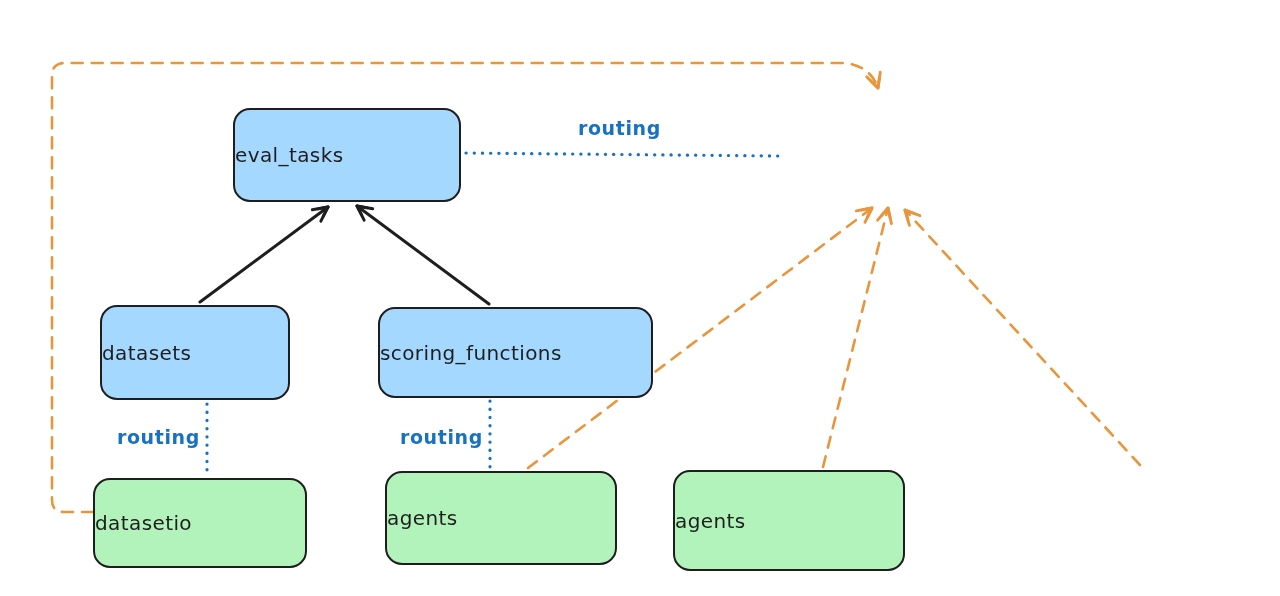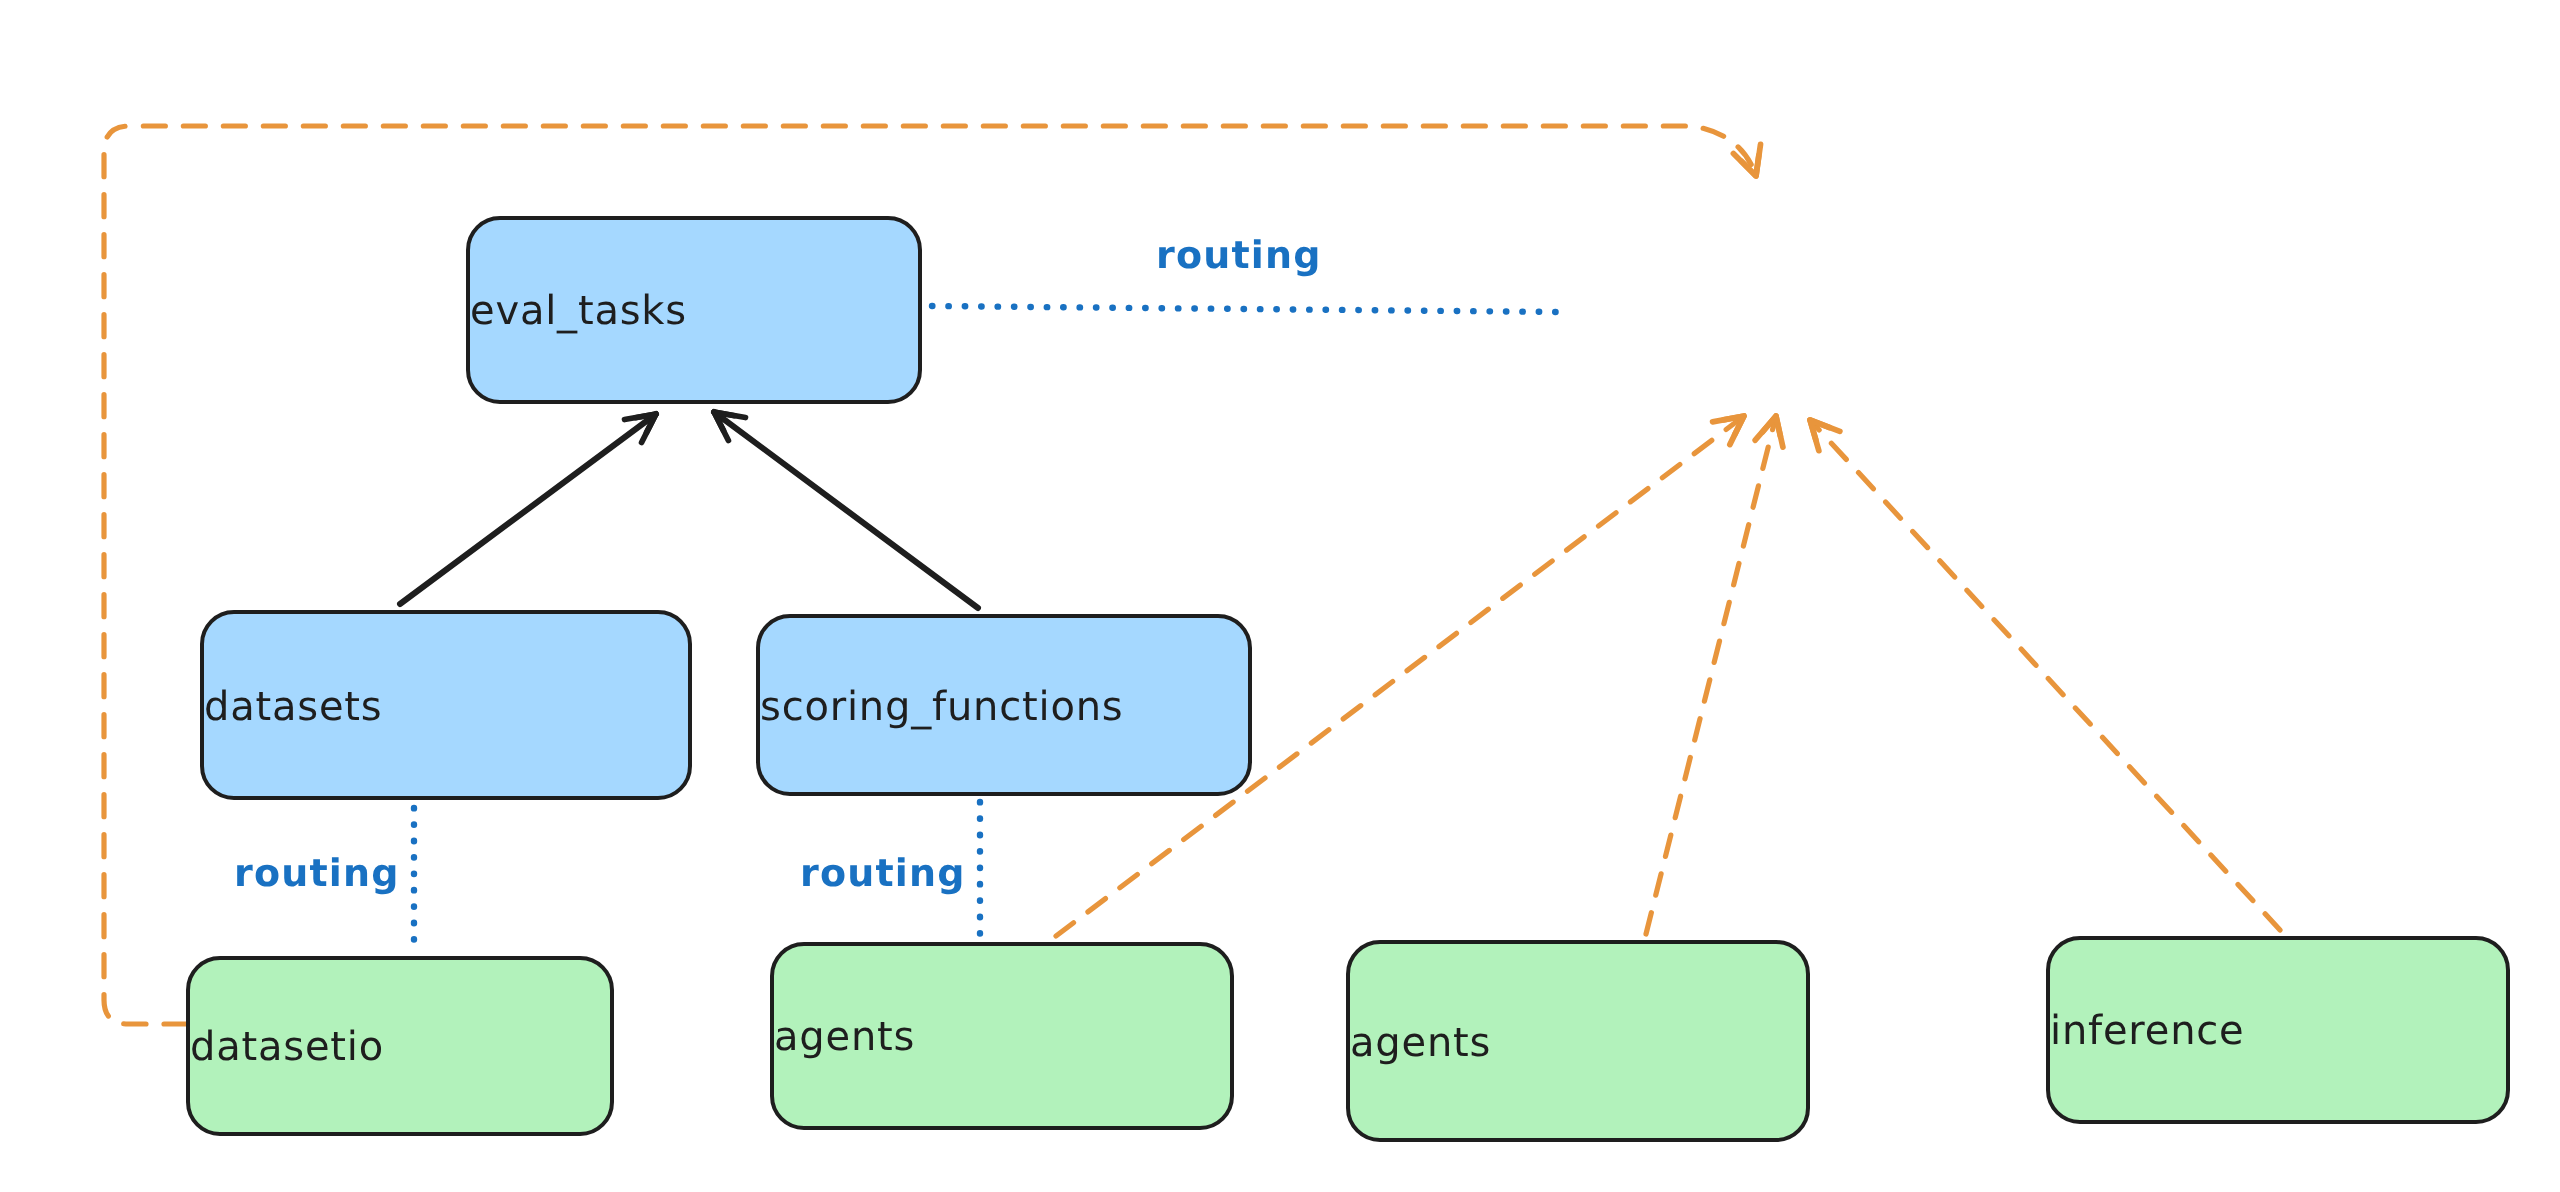--- a/index.html
+++ b/index.html
@@ -87,41 +87,38 @@
     <path class="edge-dashed" d="M 528 468 L 872 208" marker-end="url(#ah-orange)"></path>
     <path class="edge-dashed" d="M 823 467 L 888 208" marker-end="url(#ah-orange)"></path>
     <path class="edge-dashed" d="M 1140 465 L 905 210" marker-end="url(#ah-orange)"></path>
   </svg>
 
   <div class="node blue" style="left:233px;  top:108px; width:228px; height:94px;">
     <span>eval_tasks</span>
   </div>
 
 
-  <div class="node blue" style="left:100px;  top:305px; width:246px; height:95px;">
+  <div class="node blue" style="left:100px;  top:305px; width:190px; height:95px;">
     <span>datasets</span>
   </div>
 
-  <div class="node blue" style="left:378px;  top:307px; width:248px; height:91px;">
+  <div class="node blue" style="left:378px;  top:307px; width:275px; height:91px;">
     <span>scoring_functions</span>
   </div>
 
   <div class="node green" style="left:93px;   top:478px; width:214px; height:90px;">
     <span>datasetio</span>
   </div>
 
   <div class="node green" style="left:385px;  top:471px; width:232px; height:94px;">
     <span>agents</span>
   </div>
 
   <div class="node green" style="left:673px;  top:470px; width:232px; height:101px;">
     <span>agents</span>
   </div>
 
-  <div class="node green" style="left:1023px; top:468px; width:232px; height:94px;">
-    <span>inference</span>
-  </div>
 
   <div class="edge-label" style="left:578px; top:117px;">routing</div>
   <div class="edge-label" style="left:117px; top:426px;">routing</div>
   <div class="edge-label" style="left:400px; top:426px;">routing</div>
 
 </div>
 
 </body></html>

